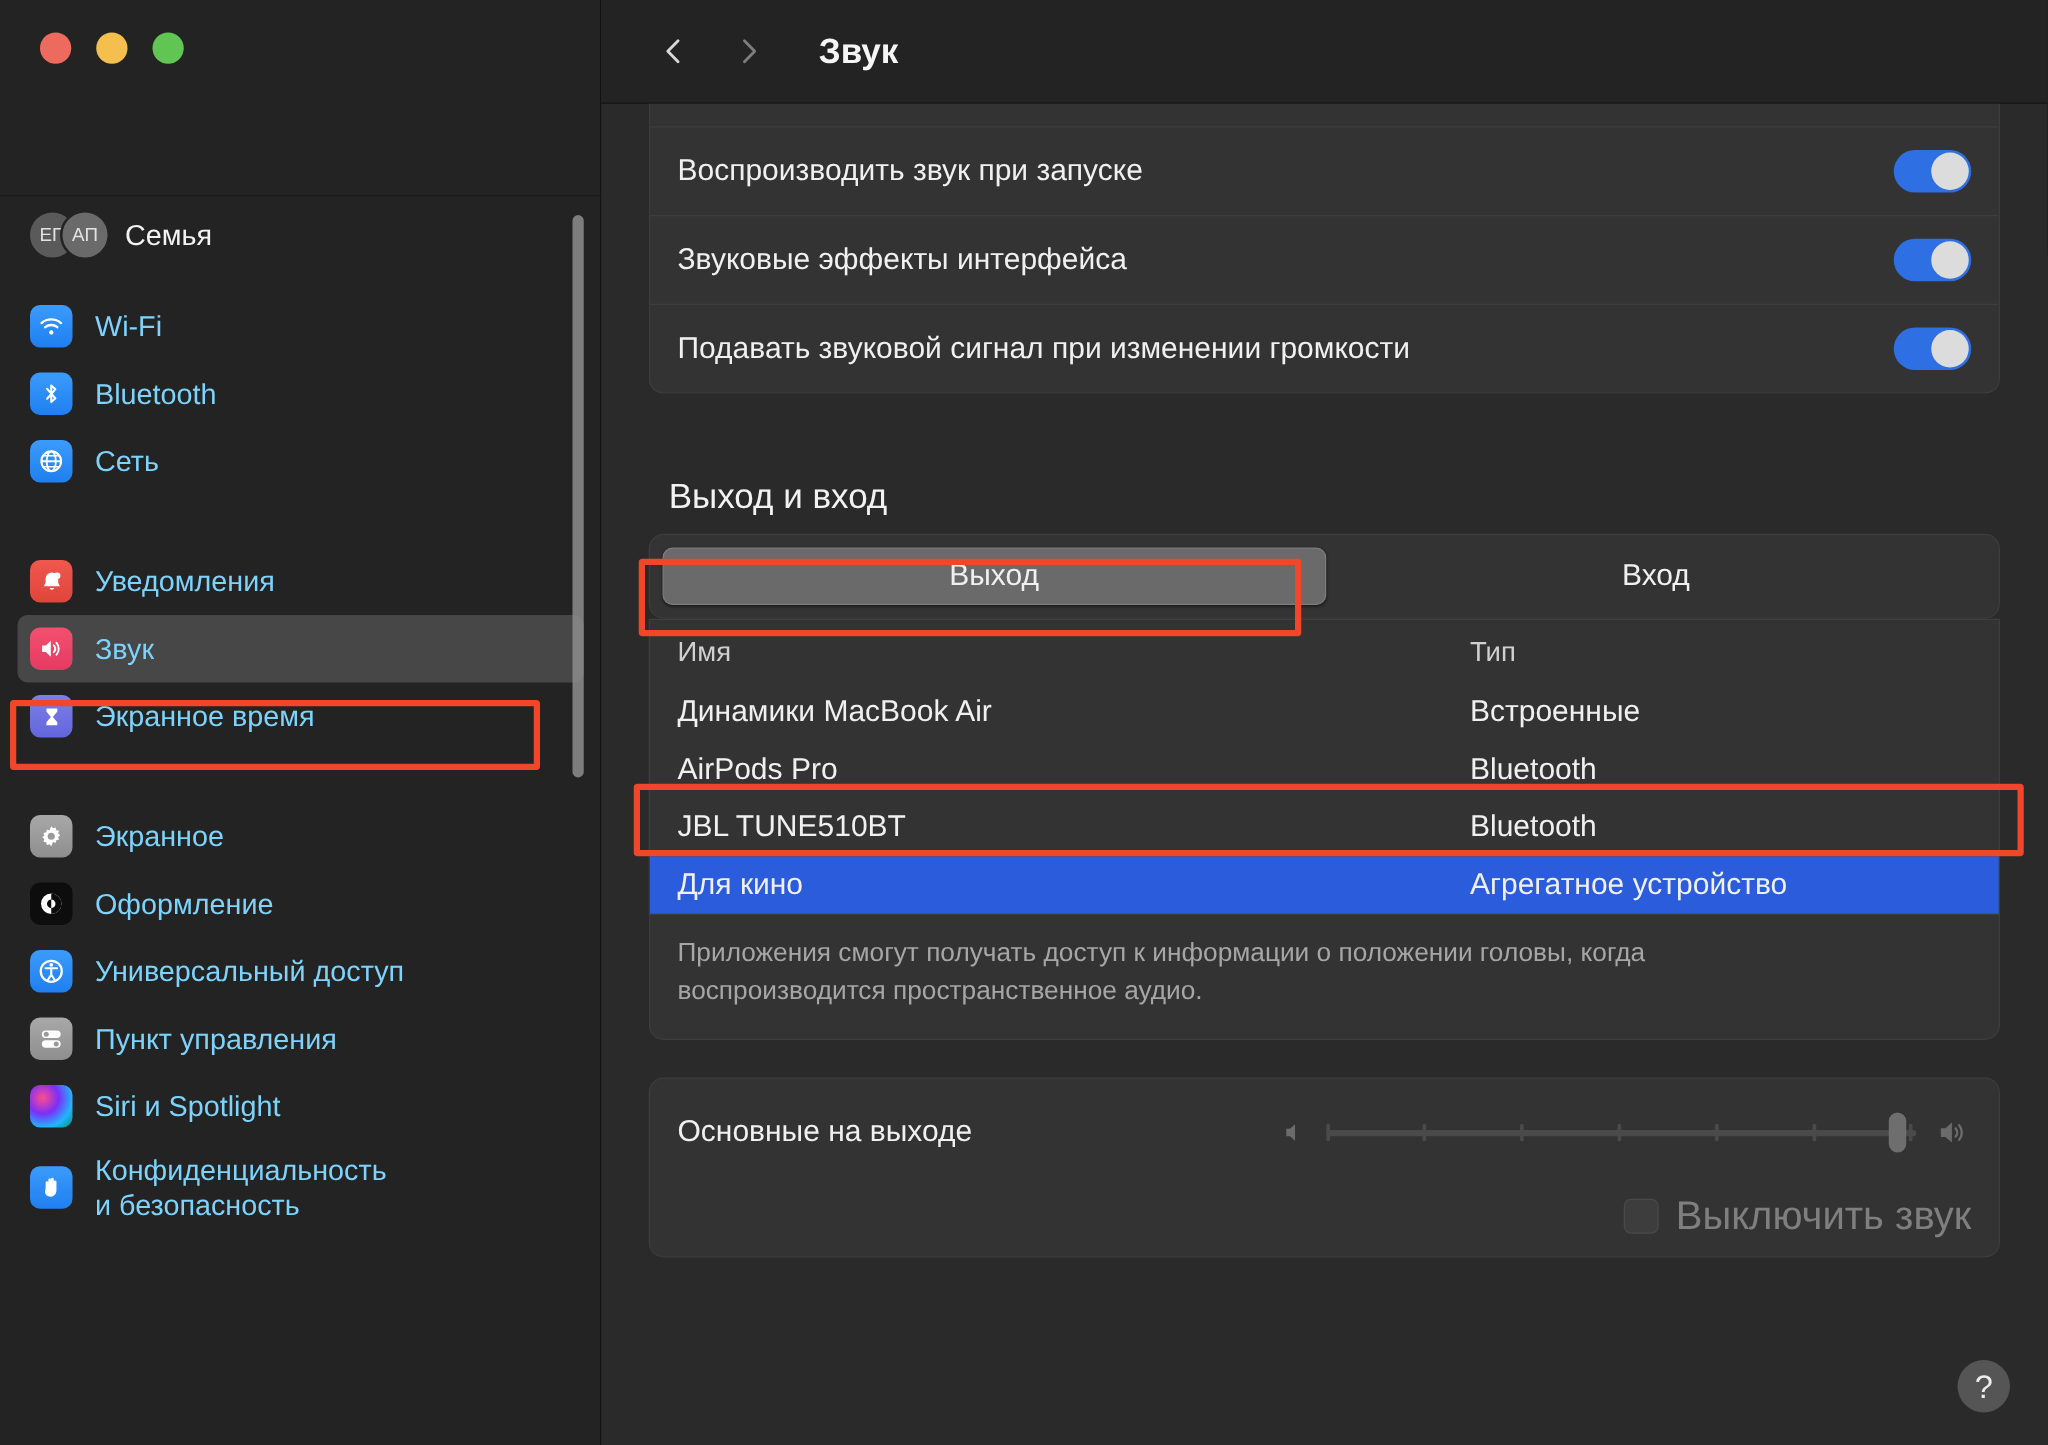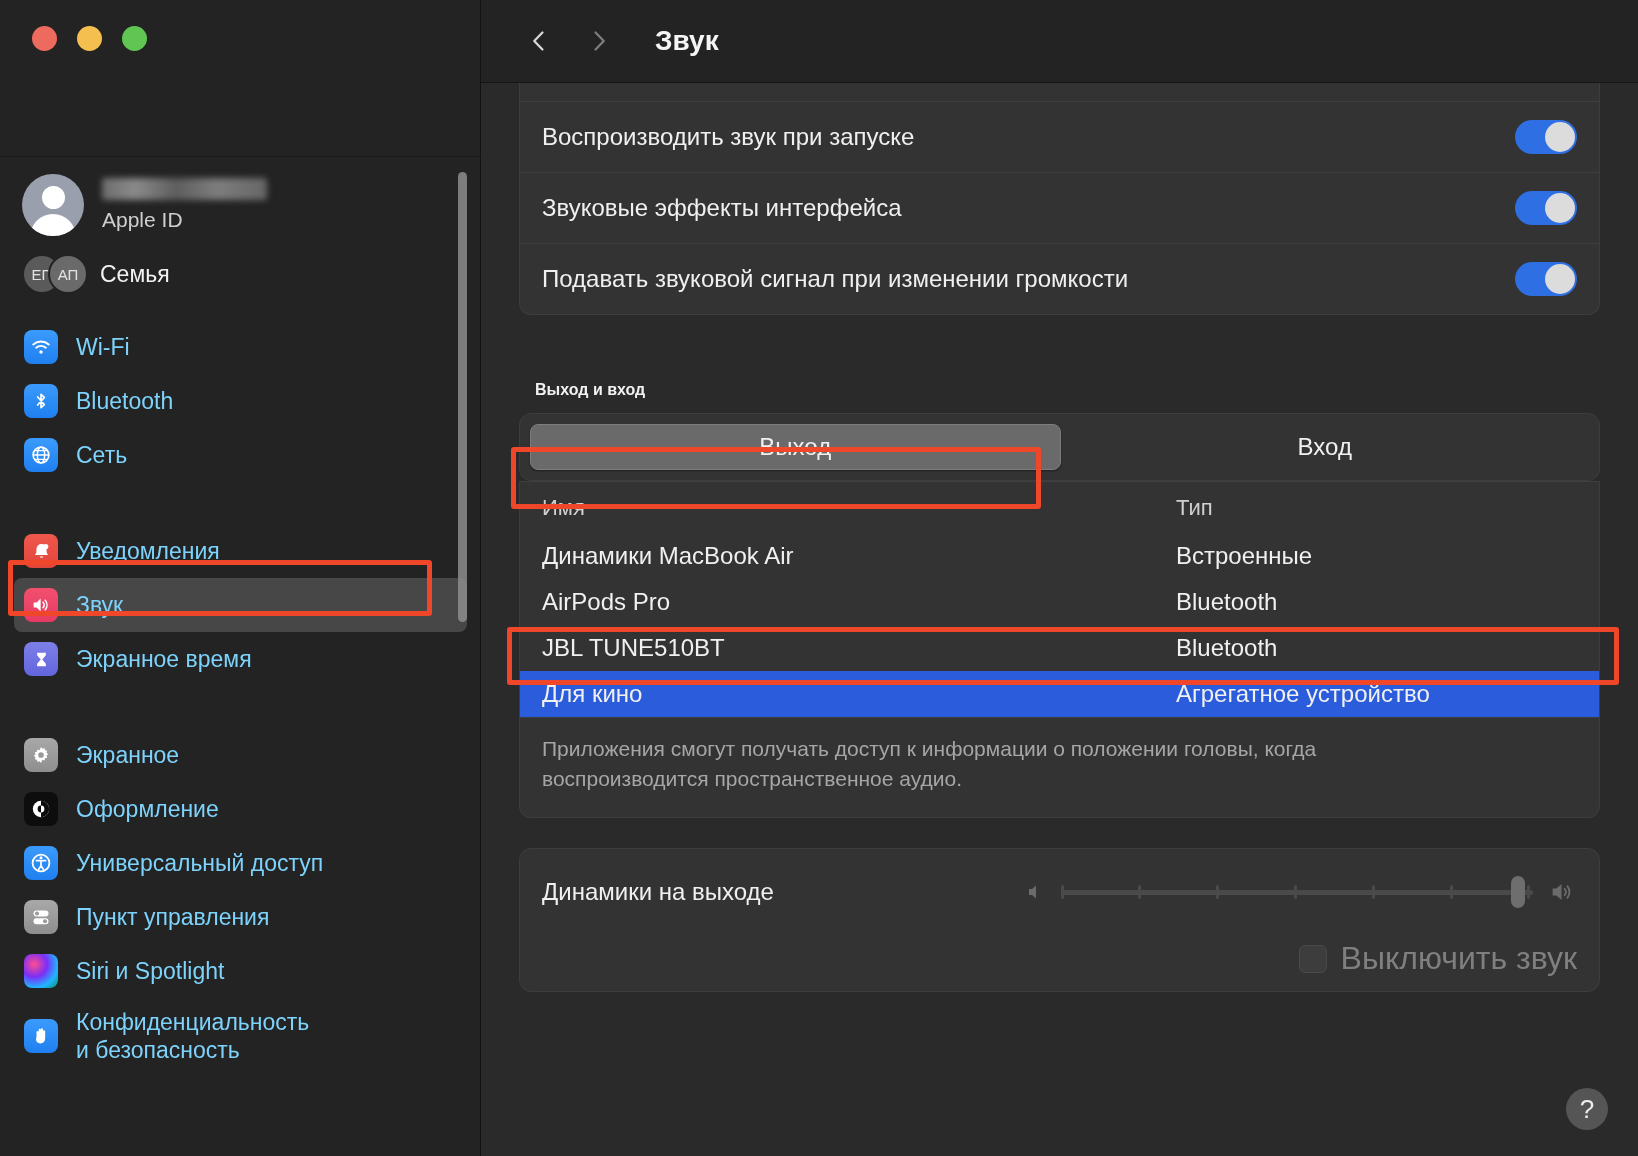--- a/index.html
+++ b/index.html
@@ -201,21 +201,21 @@
     width: 62px; height: 34px; border-radius: 17px;
     background: #2f6fe4; position: relative; flex: 0 0 62px;
   }
   .toggle .knob {
     position: absolute; top: 2px; right: 2px;
     width: 30px; height: 30px; border-radius: 50%;
     background: #dcdcdc;
   }
 
   .section-title {
-    font-size: 16px; font-weight: bold; color: #f2f2f2;
+    font-size: 28px; font-weight: normal; color: #f2f2f2;
     margin: 44px 0 14px 16px;
   }
 
   .seg-wrap {
     background: #333333; border: 1px solid #3d3d3d;
     border-radius: 12px; padding: 10px;
     display: flex;
   }
   .seg {
     flex: 1; height: 46px;
@@ -307,27 +307,20 @@
       <div class="tl green"></div>
     </div>
 
 
     <div class="sidebar-divider"></div>
 
     <div class="sb-scroll">
 
       <div class="scrollbar-track"></div>
 
-      <div class="account-row">
-        <div class="avatar"></div>
-        <div class="acct-text">
-          <div class="acct-name"></div>
-          <div class="acct-sub">Apple ID</div>
-        </div>
-      </div>
 
       <div class="family-row">
         <div class="fam-badges">
           <div class="fam-b one">ЕП</div>
           <div class="fam-b two">АП</div>
         </div>
         <div class="family-label">Семья</div>
       </div>
 
       <div class="sb-group">
@@ -539,21 +532,21 @@
         </div>
       </div>
 
       <div class="dev-note">
         <span>Приложения смогут получать доступ к информации о положении головы, когда</span><br>
         <span>воспроизводится пространственное аудио.</span>
       </div>
 
       <div class="vol-card">
         <div class="vol-row">
-          <div class="vol-label">Динамики на выходе</div>
+          <div class="vol-label">Основные на выходе</div>
           <div class="slider-area">
             <svg class="spk-small" width="24" height="24" viewBox="0 0 24 24">
               <path d="M6 9h3l4-3.6v13.2L9 15H6z" fill="#6b6b6b"></path>
             </svg>
             <div class="slider">
               <div class="track"></div>
               <div class="tick" style="left:0px;"></div>
               <div class="tick" style="left:77px;"></div>
               <div class="tick" style="left:155px;"></div>
               <div class="tick" style="left:233px;"></div>

